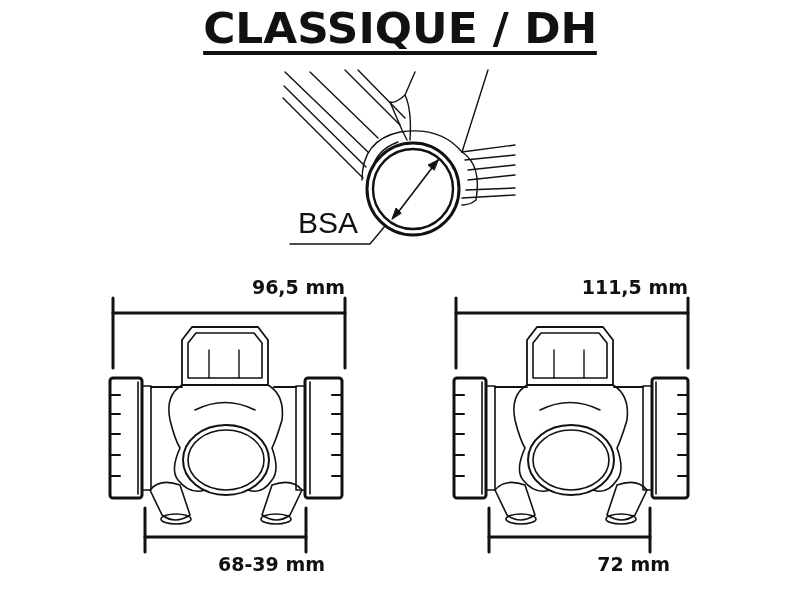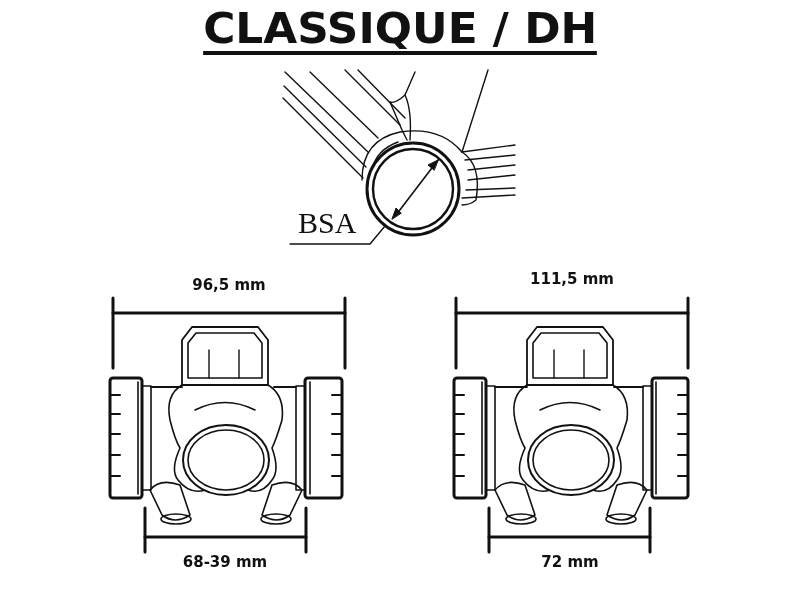--- a/index.html
+++ b/index.html
@@ -3,22 +3,22 @@
 <meta charset="utf-8">
 <style>
   html, body { margin: 0; padding: 0; background: #ffffff; }
   body { width: 800px; height: 600px; position: relative; overflow: hidden; font-family: "Liberation Sans", sans-serif; color: #111; }
   .title {
     position: absolute; left: 0; top: 0; width: 800px; text-align: center;
     font-family: "DejaVu Sans", sans-serif; font-weight: bold; font-size: 43px;
     letter-spacing: 0px; line-height: 52px; top: 2px;
   }
   .title span { display: inline-block; border-bottom: 4px solid #111; padding-bottom: 0px; line-height: 46px; transform: scaleX(1.02); }
-  .label { position: absolute; font-family: "DejaVu Sans", sans-serif; font-weight: bold; font-size: 15px; text-align: center; }
-  .bsa-label { position: absolute; font-family: Liberation Serif, serif; font-size: 30px; font-weight: normal; }
+  .label { position: absolute; font-family: "DejaVu Sans", sans-serif; font-weight: bold; font-size: 19px; text-align: right; }
+  .bsa-label { position: absolute; font-family: Liberation Sans, sans-serif; font-size: 30px; font-weight: normal; }
   svg { position: absolute; left: 0; top: 0; }
 </style>
 </head>
 <body>
 
 <div class="title"><span>CLASSIQUE / DH</span></div>
 
 <svg width="800" height="600" viewBox="0 0 800 600" fill="none" stroke="#111" stroke-linecap="round" stroke-linejoin="round">
 
   <g stroke-width="1.4">
@@ -132,14 +132,14 @@
     <line x1="650" y1="508" x2="650" y2="552" stroke-width="3"></line>
     <line x1="489" y1="537" x2="650" y2="537" stroke-width="3"></line>
   </g>
 </svg>
 
 <div class="bsa-label" style="left:298px; top:206px;">BSA</div>
 
 <div class="label" style="left:113px; top:276px; width:232px;">96,5 mm</div>
 <div class="label" style="left:125px; top:553px; width:200px;">68-39 mm</div>
 
-<div class="label" style="left:456px; top:270px; width:232px;">111,5 mm</div>
+<div class="label" style="left:456px; top:276px; width:232px;">111,5 mm</div>
 <div class="label" style="left:470px; top:553px; width:200px;">72 mm</div>
 
 </body></html>

